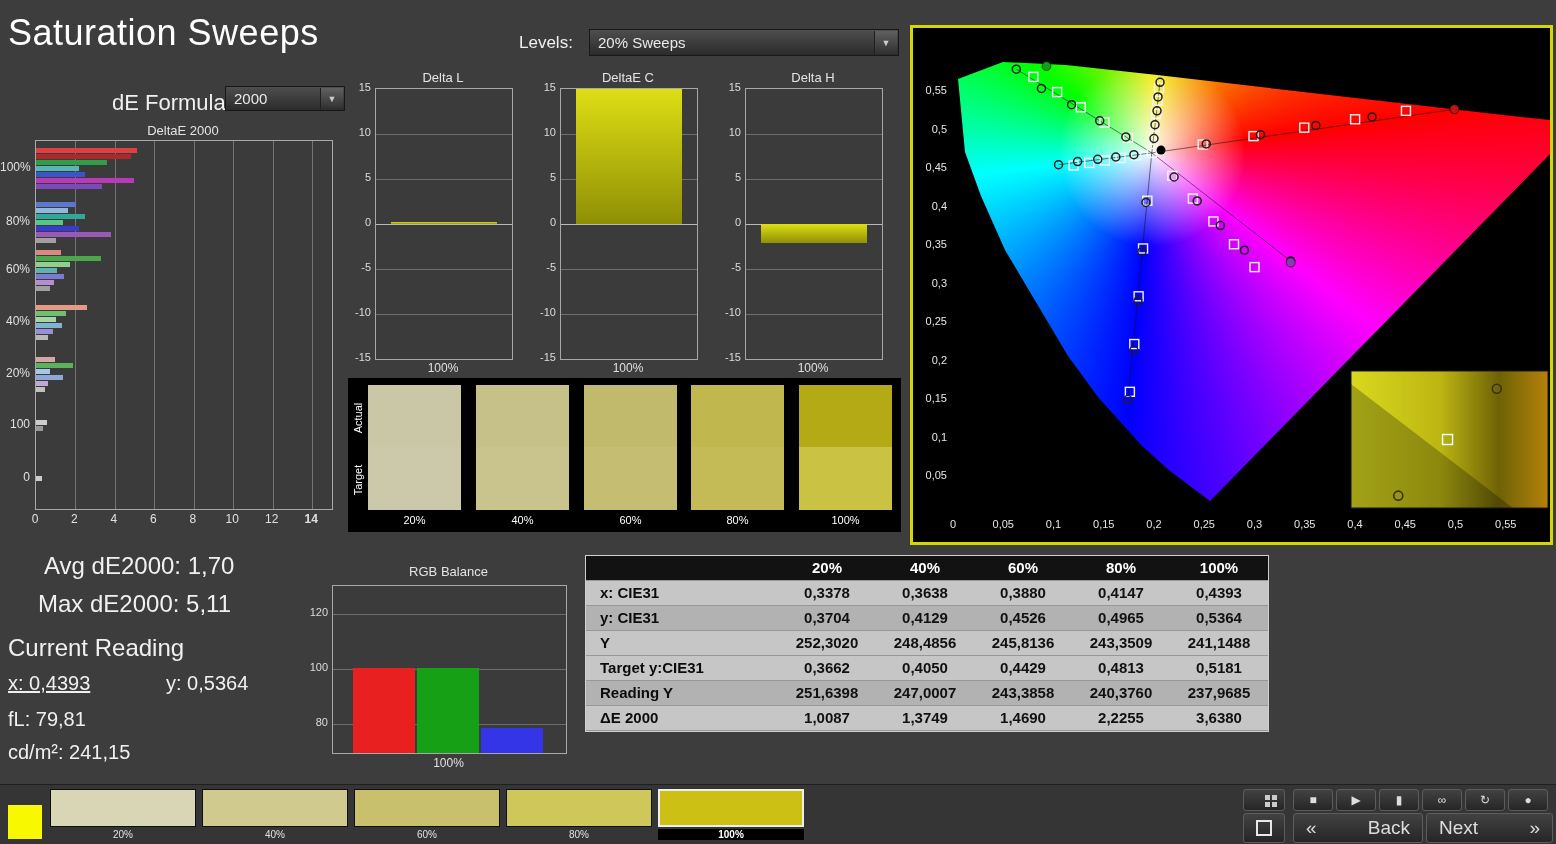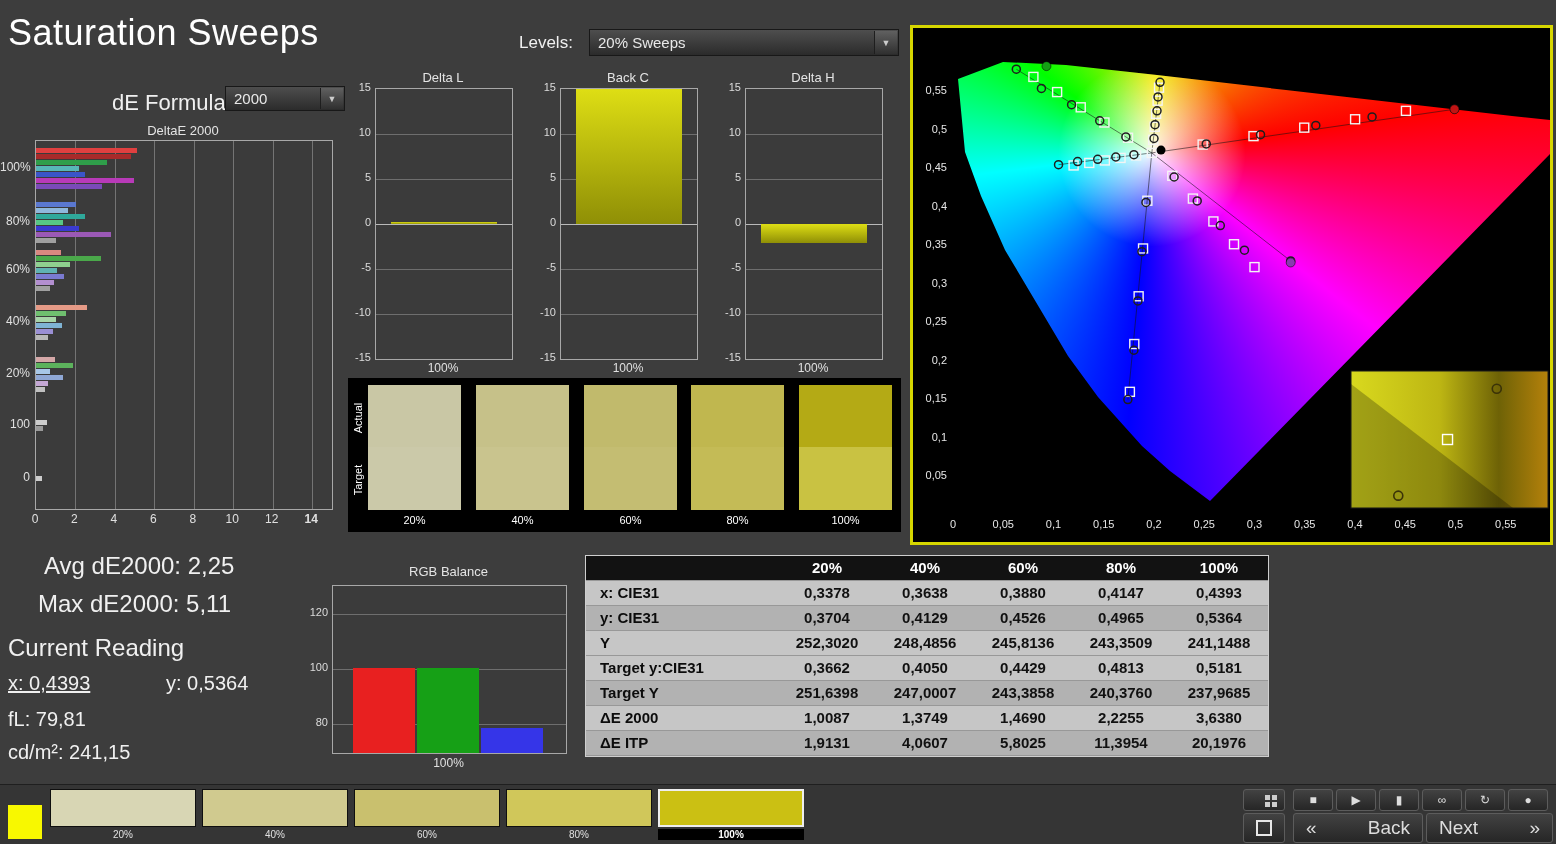--- a/index.html
+++ b/index.html
@@ -278,21 +278,21 @@
         <circle cx="541.495" cy="81.25" r="4.5" fill="#c01414" stroke="rgba(0,0,0,0.5)"></circle>
         <circle cx="133.465" cy="38.13000000000005" r="4.5" fill="#14a014" stroke="rgba(0,0,0,0.5)"></circle>
         <circle cx="377.68" cy="234.48" r="4.5" fill="#8a3ab0" stroke="rgba(0,0,0,0.5)"></circle>
         <rect x="529.53" y="406.5" width="10" height="10" fill="none" stroke="#ffffff" stroke-width="1.4"></rect>
         <circle cx="583.78" cy="360.81" r="4.5" fill="none" stroke="#3a3208" stroke-width="1.6"></circle>
         <circle cx="485.28" cy="467.67" r="4.5" fill="none" stroke="#3a3208" stroke-width="1.6"></circle>
       </g>
   </svg>
 </div>
 
-<div class="abs" id="reading-avg">Avg dE2000: 2,25</div>
+<div class="abs" id="reading-avg">Avg dE2000: 1,70</div>
 <div class="abs" id="reading-max">Max dE2000: 5,11</div>
 <div class="abs" id="reading-title">Current Reading</div>
 <div class="abs" id="reading-x">x: 0,4393</div>
 <div class="abs" id="reading-y">y: 0,5364</div>
 <div class="abs" id="reading-fl">fL: 79,81</div>
 <div class="abs" id="reading-cd">cd/m²: 241,15</div>
 
 <div class="abs" id="rgb-title">RGB Balance</div>
 <div class="abs" id="rgb-plot">
     <div class="hgl" style="top: 27.5px;"></div>
@@ -339,42 +339,34 @@
     </div>
     <div class="t-row row-a">
       <div class="t-label">Target y:CIE31</div>
       <div class="t-val">0,3662</div>
       <div class="t-val">0,4050</div>
       <div class="t-val">0,4429</div>
       <div class="t-val">0,4813</div>
       <div class="t-val">0,5181</div>
     </div>
     <div class="t-row row-b">
-      <div class="t-label">Target Y</div>
+      <div class="t-label">Reading Y</div>
       <div class="t-val">251,6398</div>
       <div class="t-val">247,0007</div>
       <div class="t-val">243,3858</div>
       <div class="t-val">240,3760</div>
       <div class="t-val">237,9685</div>
     </div>
     <div class="t-row row-a">
       <div class="t-label">ΔE 2000</div>
       <div class="t-val">1,0087</div>
       <div class="t-val">1,3749</div>
       <div class="t-val">1,4690</div>
       <div class="t-val">2,2255</div>
       <div class="t-val">3,6380</div>
-    </div>
-    <div class="t-row row-b">
-      <div class="t-label">ΔE ITP</div>
-      <div class="t-val">1,9131</div>
-      <div class="t-val">4,0607</div>
-      <div class="t-val">5,8025</div>
-      <div class="t-val">11,3954</div>
-      <div class="t-val">20,1976</div>
     </div>
   </div>
 
 <div class="abs" id="bottom-bar">
   <div class="abs" id="patch-indicator" style="background: rgb(248, 248, 0);"></div>
   <div class="ctl" id="grid-btn">
     <span class="grid-glyph"></span>
   </div>
   <div class="ctl" id="stop-sq-btn">
     <span class="square-glyph"></span>
@@ -440,21 +432,21 @@
     <div class="sc-bar" style="left: 15px; width: 106px; top: 132.75px; height: 2.25px;"></div>
   </div>
 <div class="abs sc-tick" style="left: 347px; top: 81px;">15</div>
 <div class="abs sc-tick" style="left: 347px; top: 126px;">10</div>
 <div class="abs sc-tick" style="left: 347px; top: 171px;">5</div>
 <div class="abs sc-tick" style="left: 347px; top: 216px;">0</div>
 <div class="abs sc-tick" style="left: 347px; top: 261px;">-5</div>
 <div class="abs sc-tick" style="left: 347px; top: 306px;">-10</div>
 <div class="abs sc-tick" style="left: 347px; top: 351px;">-15</div>
 <div class="abs sc-xlabel" style="left: 375px; top: 361px; width: 136px;">100%</div>
-<div class="abs sc-title" style="left: 560px; top: 70px; width: 136px;">Back C</div>
+<div class="abs sc-title" style="left: 560px; top: 70px; width: 136px;">DeltaE C</div>
 <div class="abs sc-plot" style="left: 560px; top: 88px; width: 136px; height: 270px;">
     <div class="hgl" style="top: 45px; background: rgb(110, 110, 110);"></div>
     <div class="hgl" style="top: 90px; background: rgb(110, 110, 110);"></div>
     <div class="hgl" style="top: 135px; background: rgb(185, 185, 185);"></div>
     <div class="hgl" style="top: 180px; background: rgb(110, 110, 110);"></div>
     <div class="hgl" style="top: 225px; background: rgb(110, 110, 110);"></div>
     <div class="sc-bar" style="left: 15px; width: 106px; top: 0px; height: 135px;"></div>
   </div>
 <div class="abs sc-tick" style="left: 532px; top: 81px;">15</div>
 <div class="abs sc-tick" style="left: 532px; top: 126px;">10</div>

